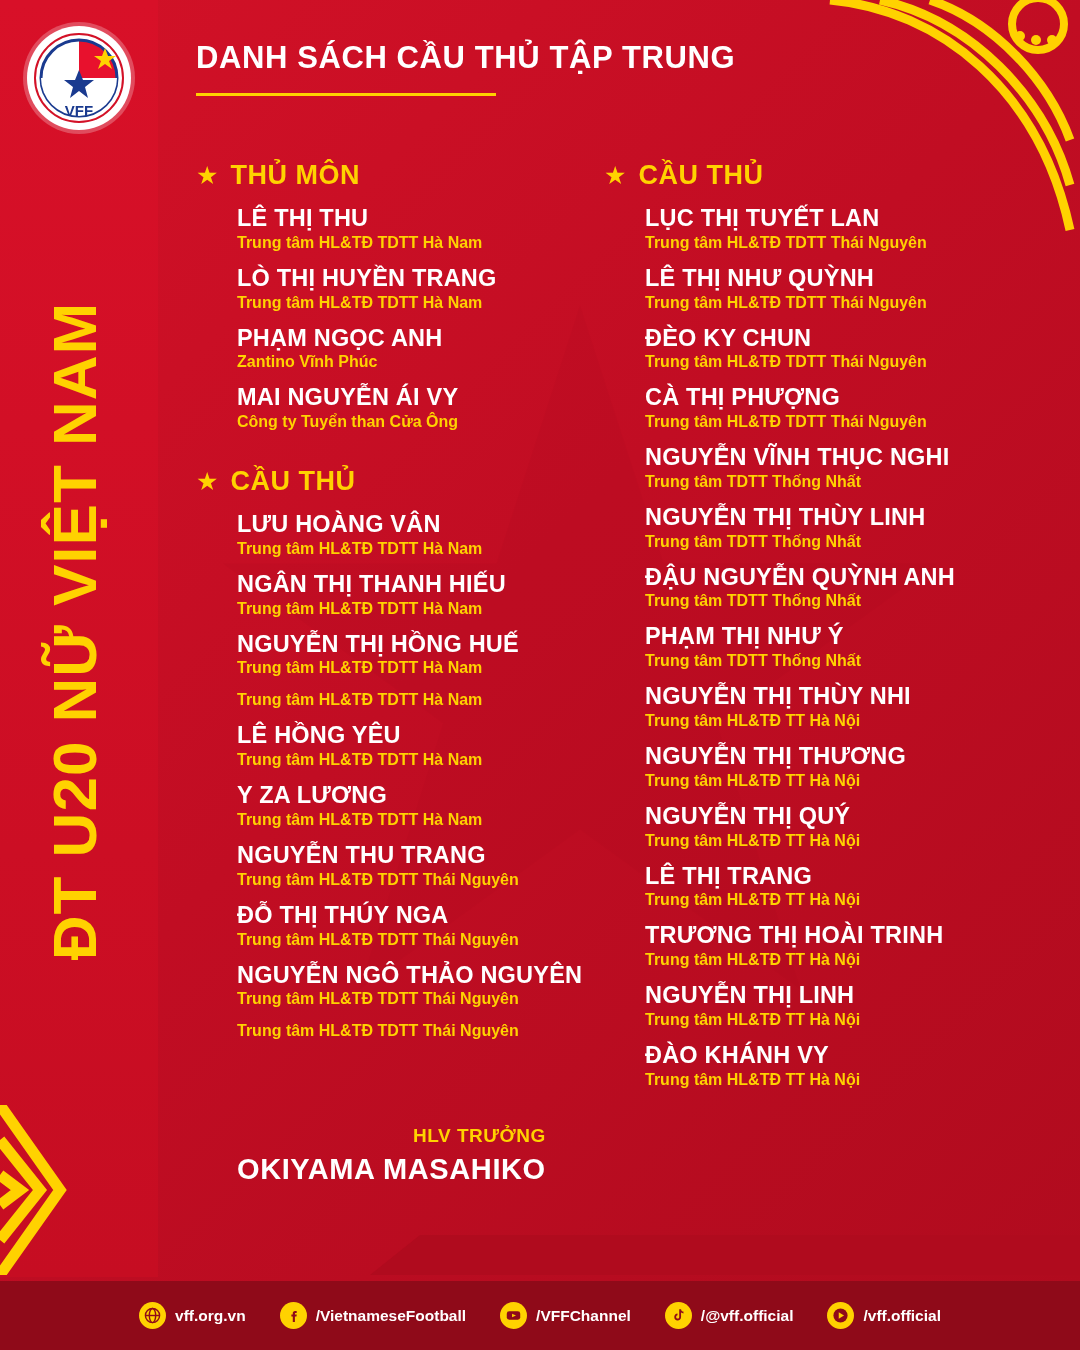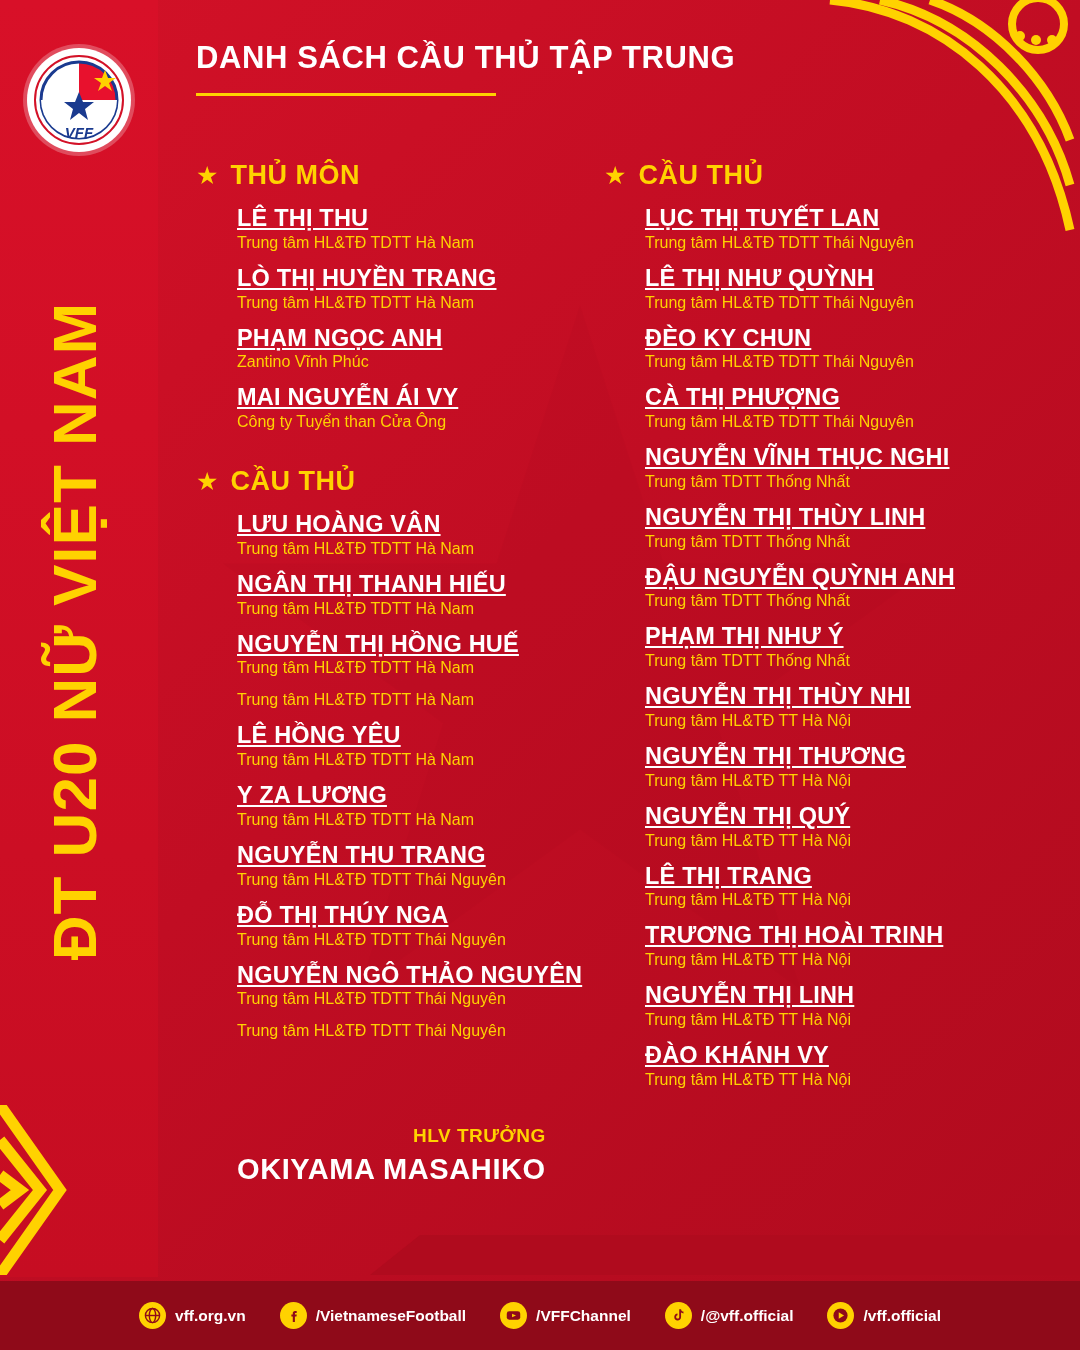--- a/index.html
+++ b/index.html
@@ -61,26 +61,25 @@
     line-height: 1;
     white-space: nowrap;
   }
 
   
   .chevrons { position: absolute; left: 0; bottom: 75px; width: 180px; height: 170px; pointer-events:none;}
   .chevrons svg { display:block; width:100%; height:100%; }
 
   
   .logo {
-    position: absolute; left: 27px; top: 48px;
+    position: absolute; left: 27px; top: 26px;
     width: 104px; height: 104px;
     background: #fff;
     border-radius: 50%;
     box-shadow: 0 0 0 4px rgba(255,255,255,0.25);
-    font-style: italic;
   }
   .logo svg { display:block; width:104px; height:104px; }
 
   
   .header {
     position: absolute;
     left: 196px; top: 38px;
     width: 700px;
   }
   .header h1 {
@@ -125,26 +124,25 @@
   }
   .players { margin-left: 41px; }
   .player { margin-bottom: 12px; }
   .player-name {
     color: #ffffff;
     font-size: 23.5px;
     font-weight: 700;
     line-height: 1.14;
     letter-spacing: 0.2px;
     text-transform: uppercase;
-    text-decoration: underline;
   }
   .player-club {
     color: #ffd200;
     font-size: 16px;
-    font-weight: 400;
+    font-weight: 700;
     line-height: 1.25;
     margin-top: 1px;
   }
   .gap-between { height: 22px; }
 
   
   .coach {
     position: absolute;
     left: 237px; top: 1125px;
   }

